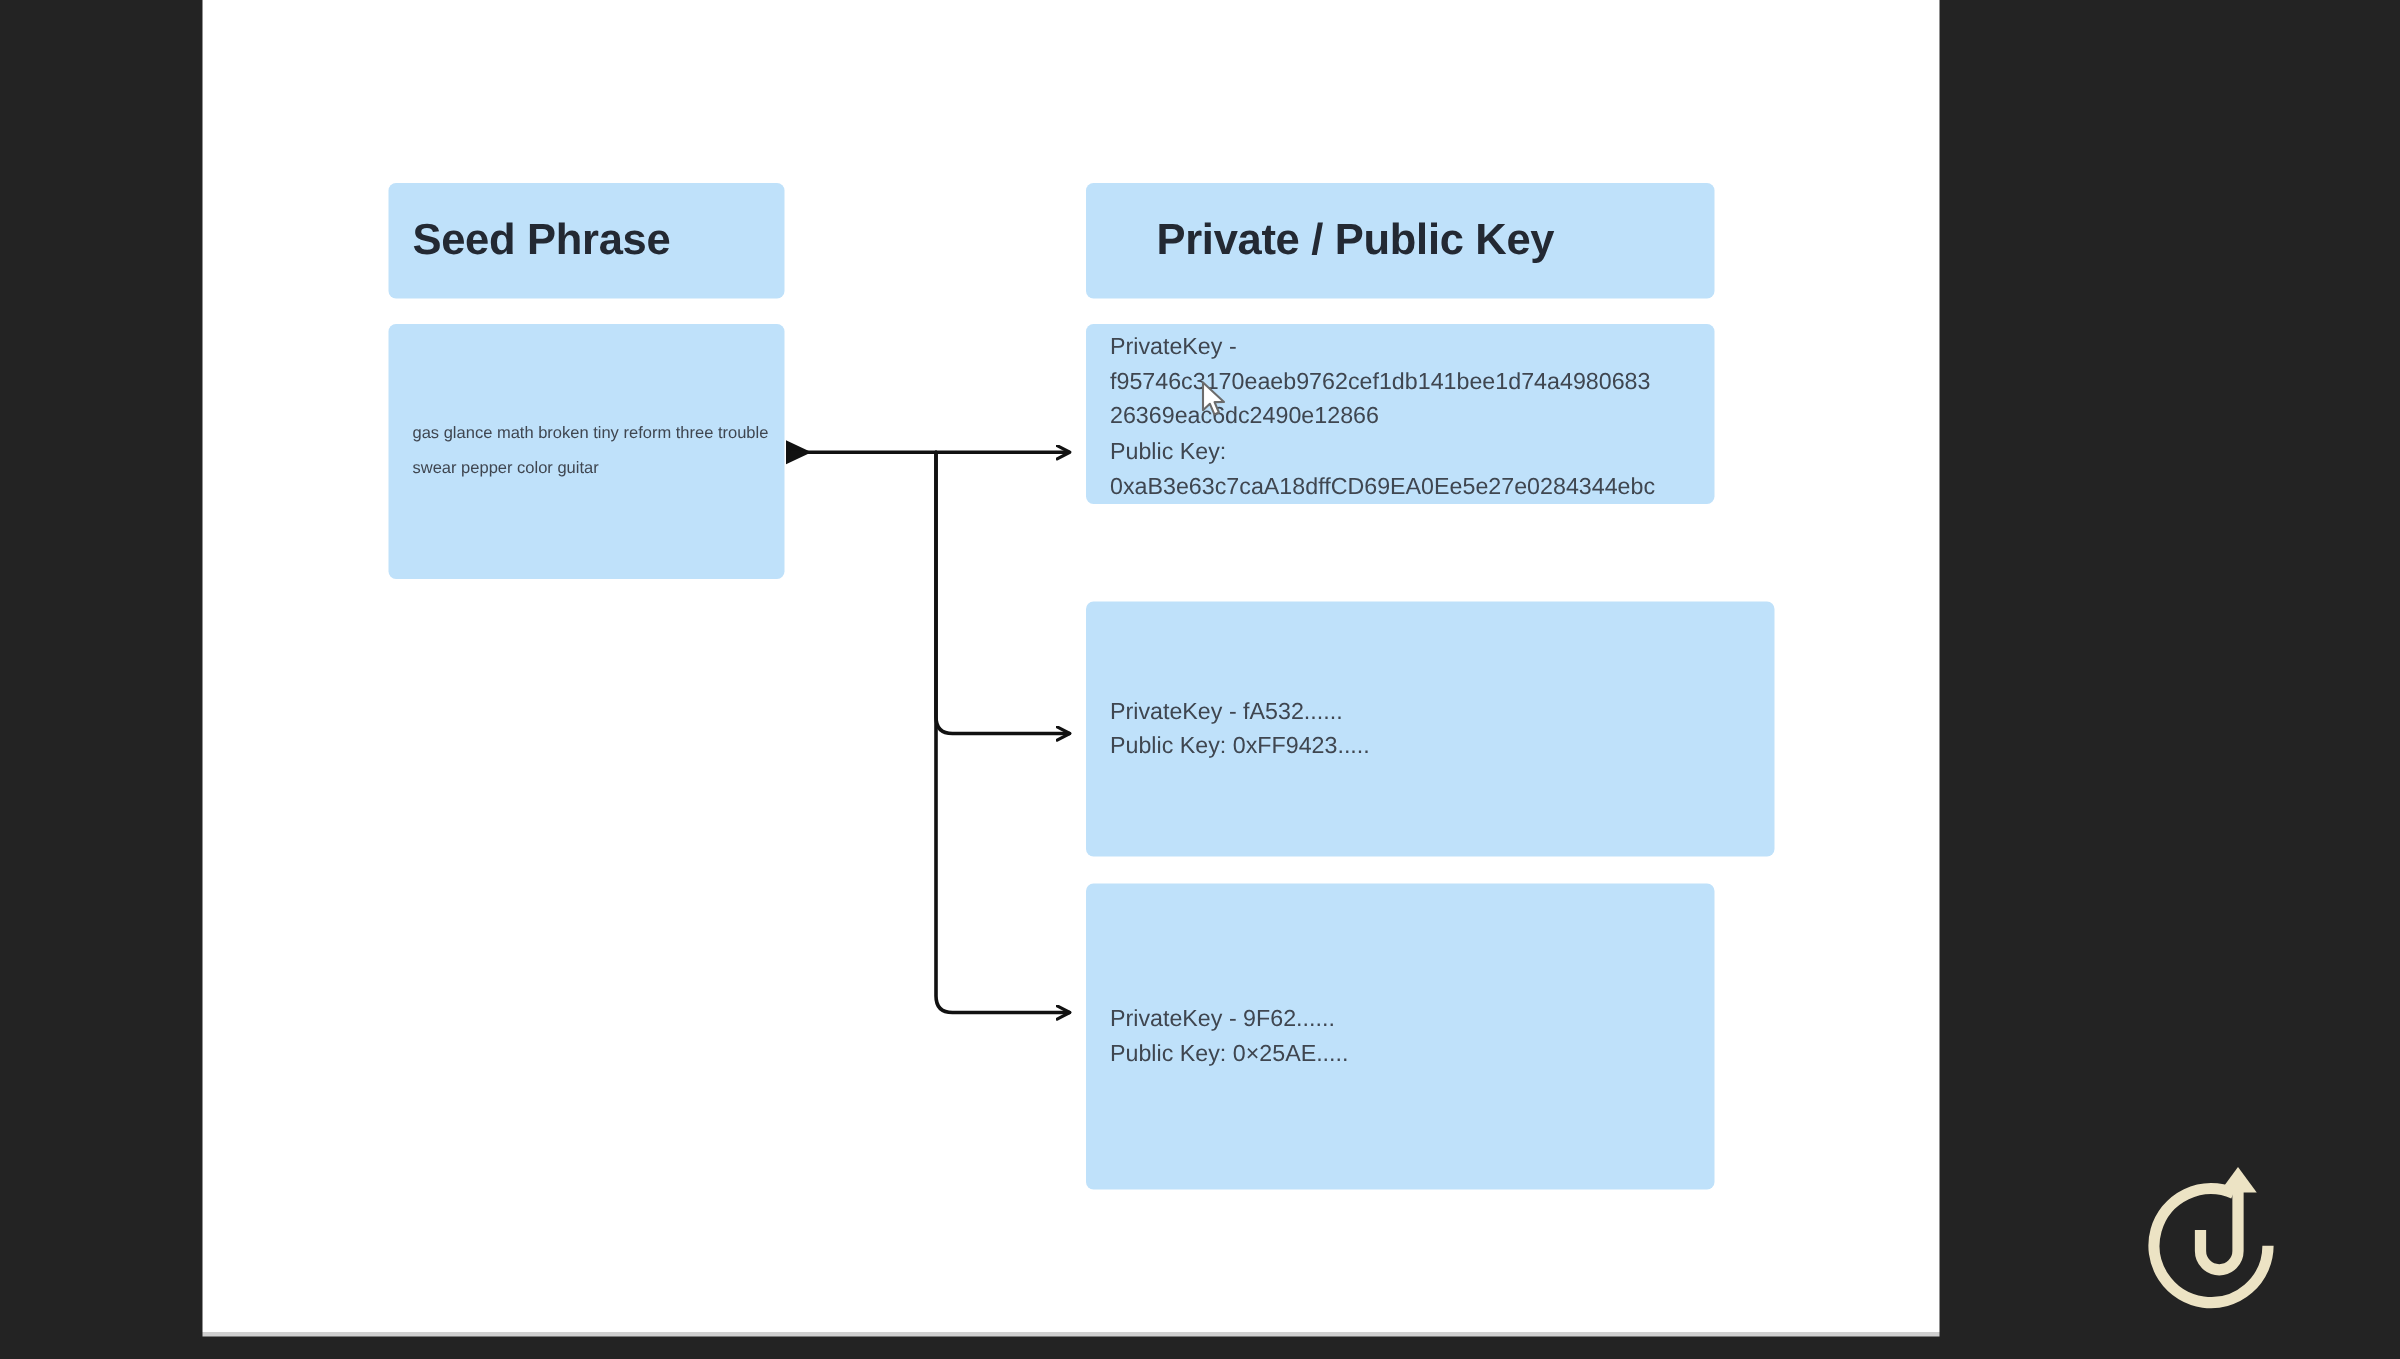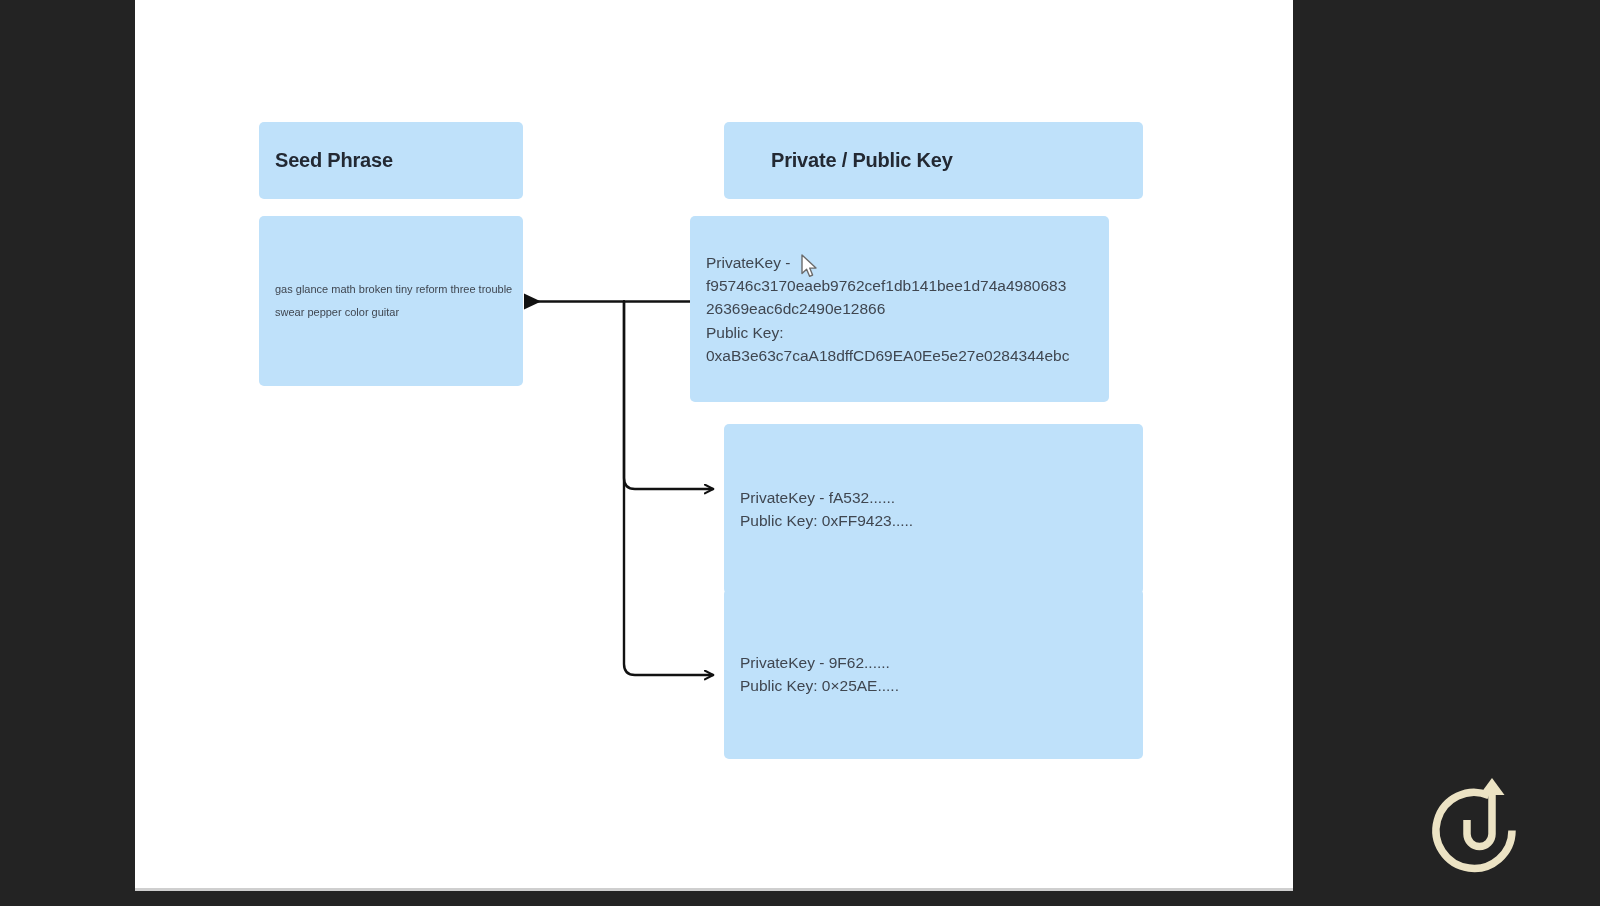--- a/index.html
+++ b/index.html
@@ -46,21 +46,21 @@
     position: absolute;
     background: #bfe1fa;
     border-radius: 5px;
     box-sizing: border-box;
   }
   .node-header {
     display: flex;
     align-items: center;
   }
   .node-header .node-title {
-    font-size: 20px;
+    font-size: 29px;
     font-weight: bold;
     color: #232933;
     letter-spacing: -0.2px;
     padding-left: 16px;
   }
   .node-body {
     display: flex;
     align-items: center;
   }
   .node-body .node-text {
@@ -68,23 +68,23 @@
     line-height: 23.3px;
     color: #3f4650;
     padding-left: 16px;
     white-space: pre-line;
   }
 
   
   #seed-header     { left: 124px; top: 122px;  width: 264px; height: 77px;  }
   #seed-body       { left: 124px; top: 216px;  width: 264px; height: 170px; }
   #keys-header     { left: 589px; top: 122px;  width: 419px; height: 77px; padding-left: 31px;  }
-  #key-box-1       { left: 555px; top: 216px;  width: 419px; height: 186px; }
-  #key-box-2       { left: 589px; top: 401px;  width: 419px; height: 170px; margin-top: 23px; }
-  #key-box-3       { left: 589px; top: 589px;  width: 419px; height: 170px; }
+  #key-box-1       { left: 589px; top: 216px;  width: 419px; height: 120px; align-items: flex-end; }
+  #key-box-2       { left: 589px; top: 401px;  width: 459px; height: 170px; }
+  #key-box-3       { left: 589px; top: 589px;  width: 419px; height: 204px; }
 
   #key-box-1 .node-text { font-size: 15.5px; line-height: 23.2px; }
   #key-box-2 .node-text,
   #key-box-3 .node-text { font-size: 15.5px; line-height: 23.5px; }
 
   
   #connectors {
     position: absolute;
     left: 0;
     top: 0;

